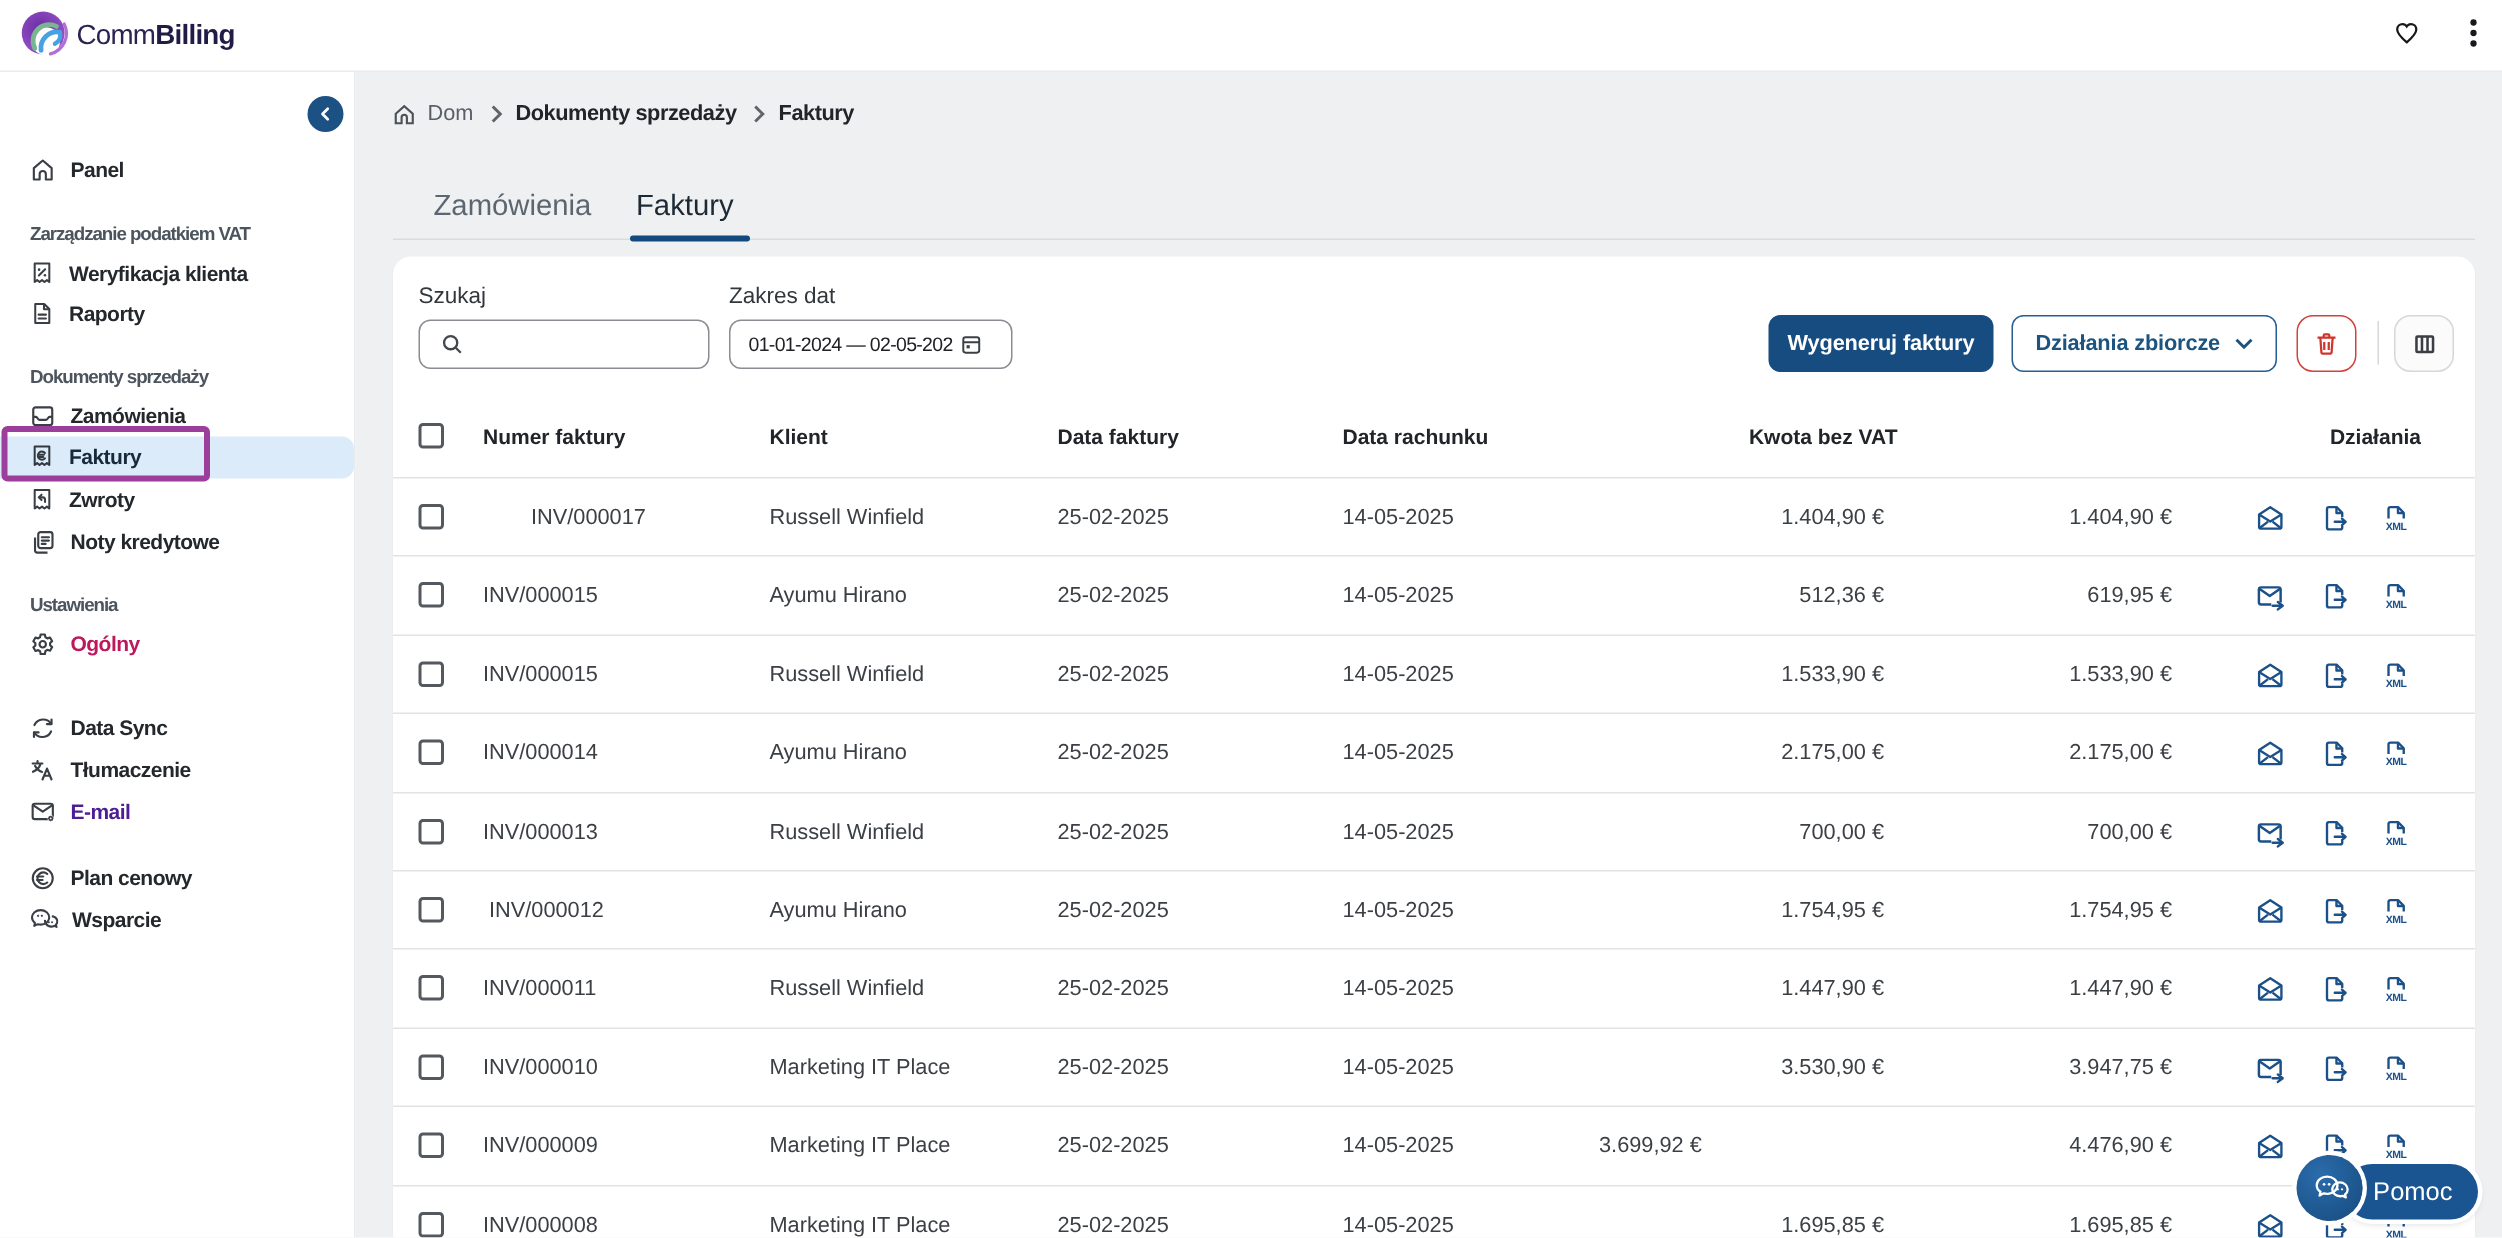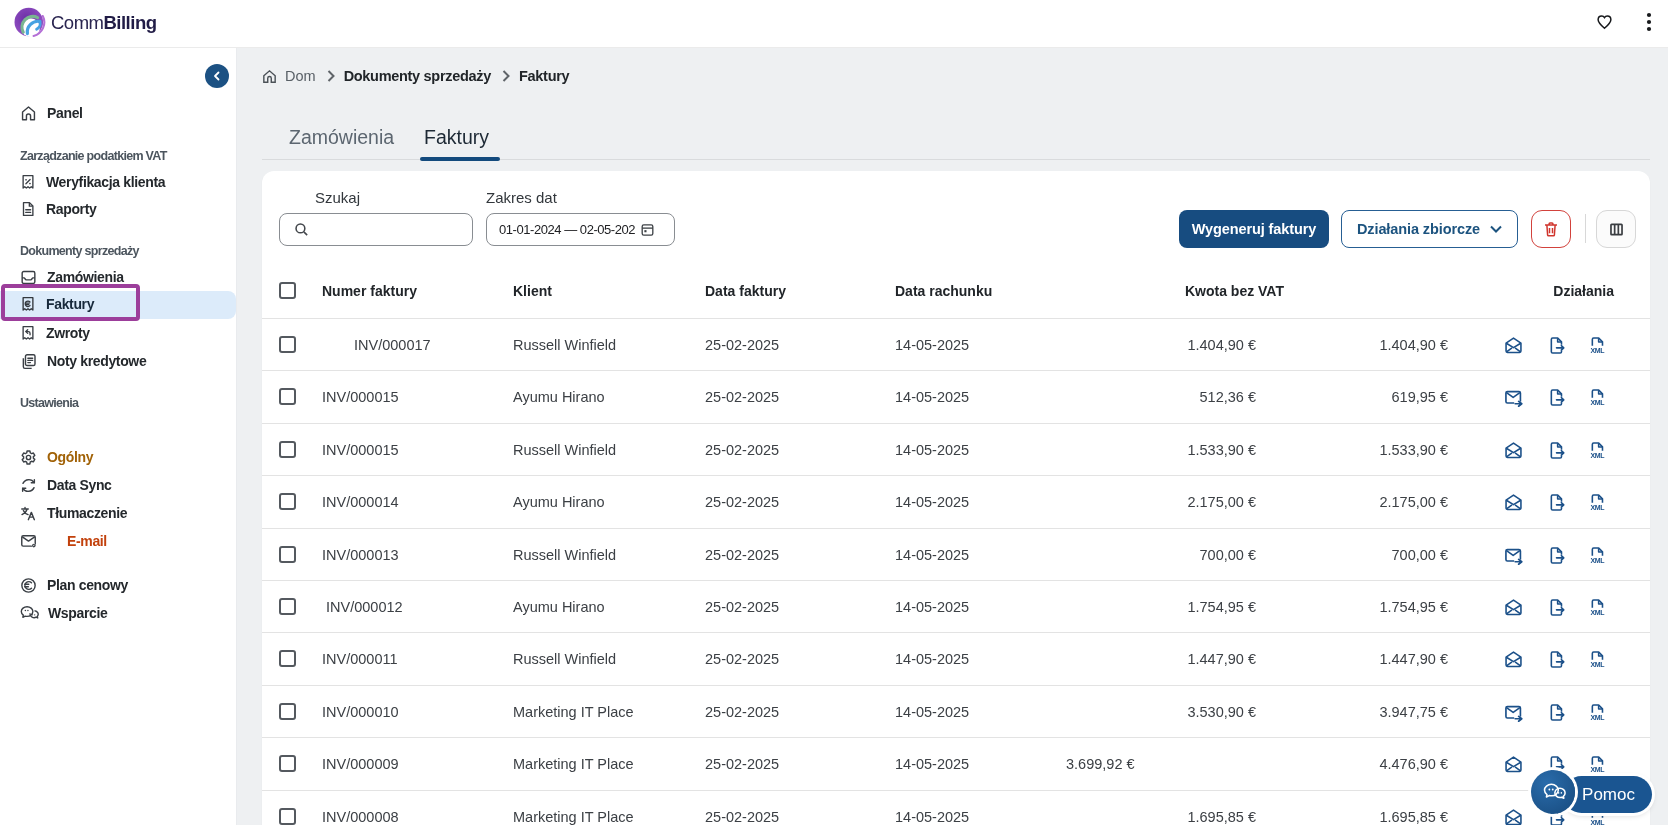--- a/index.html
+++ b/index.html
@@ -122,21 +122,21 @@
     </div>
   <div class="sitem" style="top:299px;color:#24282c;">
       <svg width="19" height="19" viewBox="0 0 24 24" fill="none" stroke="#3a3f45" stroke-width="1.8" stroke-linejoin="round">
         <path d="M5.5 8 V18.7 a2 2 0 0 0 2 2 H16"></path>
         <rect x="8.2" y="3.5" width="12" height="13.5" rx="2"></rect>
         <path d="M11.2 7.8 h6 M11.2 10.6 h6 M11.2 13.4 h3.2" stroke-linecap="round"></path>
       </svg>
       <span class="lbl">Noty kredytowe</span>
     </div>
   <div class="shead" style="top:346px;">Ustawienia</div>
-  <div class="sitem" style="top:367px;color:#a16207;margin-top:28px;">
+  <div class="sitem" style="top:367px;color:#be185d;">
       <svg width="19" height="19" viewBox="0 0 24 24" fill="none" stroke="#3a3f45" stroke-width="1.8" stroke-linejoin="round">
         <path d="M10.2 3.8 h3.6 l0.45 2.3 a6.4 6.4 0 0 1 1.65 0.96 l2.23 -0.76 1.8 3.1 -1.78 1.53 a6.4 6.4 0 0 1 0 1.92 l1.78 1.53 -1.8 3.1 -2.23 -0.76 a6.4 6.4 0 0 1 -1.65 0.96 L13.8 20.2 h-3.6 l-0.45 -2.3 a6.4 6.4 0 0 1 -1.65 -0.96 l-2.23 0.76 -1.8 -3.1 1.78 -1.53 a6.4 6.4 0 0 1 0 -1.92 L4.07 9.4 l1.8 -3.1 2.23 0.76 a6.4 6.4 0 0 1 1.65 -0.96 Z"></path>
         <circle cx="12" cy="12" r="2.7"></circle>
       </svg>
       <span class="lbl">Ogólny</span>
     </div>
   <div class="sitem" style="top:423px;color:#24282c;">
       <svg width="19" height="19" viewBox="0 0 24 24" fill="none" stroke="#3a3f45" stroke-width="1.8" stroke-linecap="round" stroke-linejoin="round">
         <path d="M19.2 8.4 A8.1 8.1 0 0 0 5 9.3"></path>
         <path d="M19.4 4.6 v3.9 h-3.9"></path>
@@ -145,21 +145,21 @@
       </svg>
       <span class="lbl">Data Sync</span>
     </div>
   <div class="sitem" style="top:451px;color:#24282c;">
       <svg width="19" height="19" viewBox="0 0 24 24" fill="none" stroke="#3a3f45" stroke-width="1.8" stroke-linecap="round" stroke-linejoin="round">
         <path d="M3.5 6.3 h8.2 M7.6 4.3 v2 M10.2 6.4 c-0.8 2.9 -3.4 5.6 -6.4 6.9 M5.6 8.4 c1.2 2.4 3.6 4.3 5.8 5"></path>
         <path d="M11.8 19.8 L15.6 10.6 L19.4 19.8 M13.2 16.6 h4.8"></path>
       </svg>
       <span class="lbl">Tłumaczenie</span>
     </div>
-  <div class="sitem" style="top:479px;color:#c2410c;gap:20px;">
+  <div class="sitem" style="top:479px;color:#4c1d95;">
       <svg width="19" height="19" viewBox="0 0 24 24" fill="none" stroke="#3a3f45" stroke-width="1.8" stroke-linejoin="round">
         <rect x="3.5" y="4.8" width="17" height="13" rx="1.8"></rect>
         <path d="M4.2 6.2 L12 11.5 L19.8 6.2"></path>
         <circle cx="18.7" cy="17.2" r="2.6" fill="#fff" stroke="none"></circle>
         <circle cx="18.7" cy="17.2" r="1.4" fill="none" stroke="#3a3f45" stroke-width="1.3"></circle>
         <path d="M18.7 14.9 v1 M18.7 18.5 v1 M16.5 17.2 h1 M20 17.2 h0.9 M17.2 15.7 l0.7 0.7 M19.6 18.1 l0.7 0.7 M20.3 15.7 l-0.7 0.7 M17.9 18.1 l-0.7 0.7" stroke="#3a3f45" stroke-width="1"></path>
       </svg>
       <span class="lbl">E-mail</span>
     </div>
   <div class="sitem" style="top:523px;color:#24282c;">
@@ -198,21 +198,21 @@
     </svg>
   <span style="font-weight:700;color:#212529;letter-spacing:-0.3px;">Faktury</span>
 </div>
 
 <div class="tabtxt" style="left:289px;color:#5c6670;">Zamówienia</div>
 <div class="tabtxt" style="left:424px;color:#1d2935;">Faktury</div>
 <div class="abs" style="left:262px;top:159px;width:1388px;height:1px;background:#d9dbdd;"></div>
 <div class="abs" style="left:420px;top:156.5px;width:80px;height:4px;border-radius:3px;background:#134a7d;"></div>
 
 <div id="card">
-  <div class="flabel" style="left:17px;margin-left:36px;">Szukaj</div>
+  <div class="flabel" style="left:17px;">Szukaj</div>
   <div class="finput" style="left:17px;width:194px;">
     <svg style="margin-left:13px" width="17" height="17" viewBox="0 0 24 24" fill="none" stroke="#43474c" stroke-width="2.2">
         <circle cx="10.5" cy="10.5" r="6.2"></circle>
         <path d="M15.3 15.3 L20 20"></path>
       </svg>
   </div>
   <div class="flabel" style="left:224px;">Zakres dat</div>
   <div class="finput" style="left:224px;width:189px;font-size:13px;color:#202124;white-space:nowrap;">
     <span style="margin-left:12px;letter-spacing:-0.45px;">01-01-2024 — 02-05-202</span>
     <svg style="margin-left:5px;flex:none;" width="15" height="15" viewBox="0 0 24 24" fill="none" stroke="#3c4045" stroke-width="2.1">
@@ -240,21 +240,21 @@
         <path d="M9.4 4.7 v14.6 M14.6 4.7 v14.6"></path>
       </svg>
   </div>
 
   <div class="abs" style="left:0;top:105px;width:1388px;height:30px;">
     <div class="cb" style="top:6px;"></div>
     <div class="hcell" style="left:60px;">Numer faktury</div>
     <div class="hcell" style="left:251px;">Klient</div>
     <div class="hcell" style="left:443px;">Data faktury</div>
     <div class="hcell" style="left:633px;">Data rachunku</div>
-    <div class="hcell" style="left:832px;width:190px;text-align:right;">Kwota bez VAT</div>
+    <div class="hcell" style="left:813px;width:190px;text-align:right;">Kwota bez VAT</div>
     <div class="hcell" style="left:1232px;width:120px;text-align:right;">Działania</div>
   </div>
 
   <div class="row" style="top:147.0px;">
     <div class="cb" style="top:17px;"></div>
     <div class="cell" style="left:60px;margin-left:32px;">INV/000017</div>
     <div class="cell" style="left:251px;">Russell Winfield</div>
     <div class="cell" style="left:443px;">25-02-2025</div>
     <div class="cell" style="left:633px;">14-05-2025</div>
     <div class="cell" style="left:804px;width:190px;text-align:right;">1.404,90 €</div>

